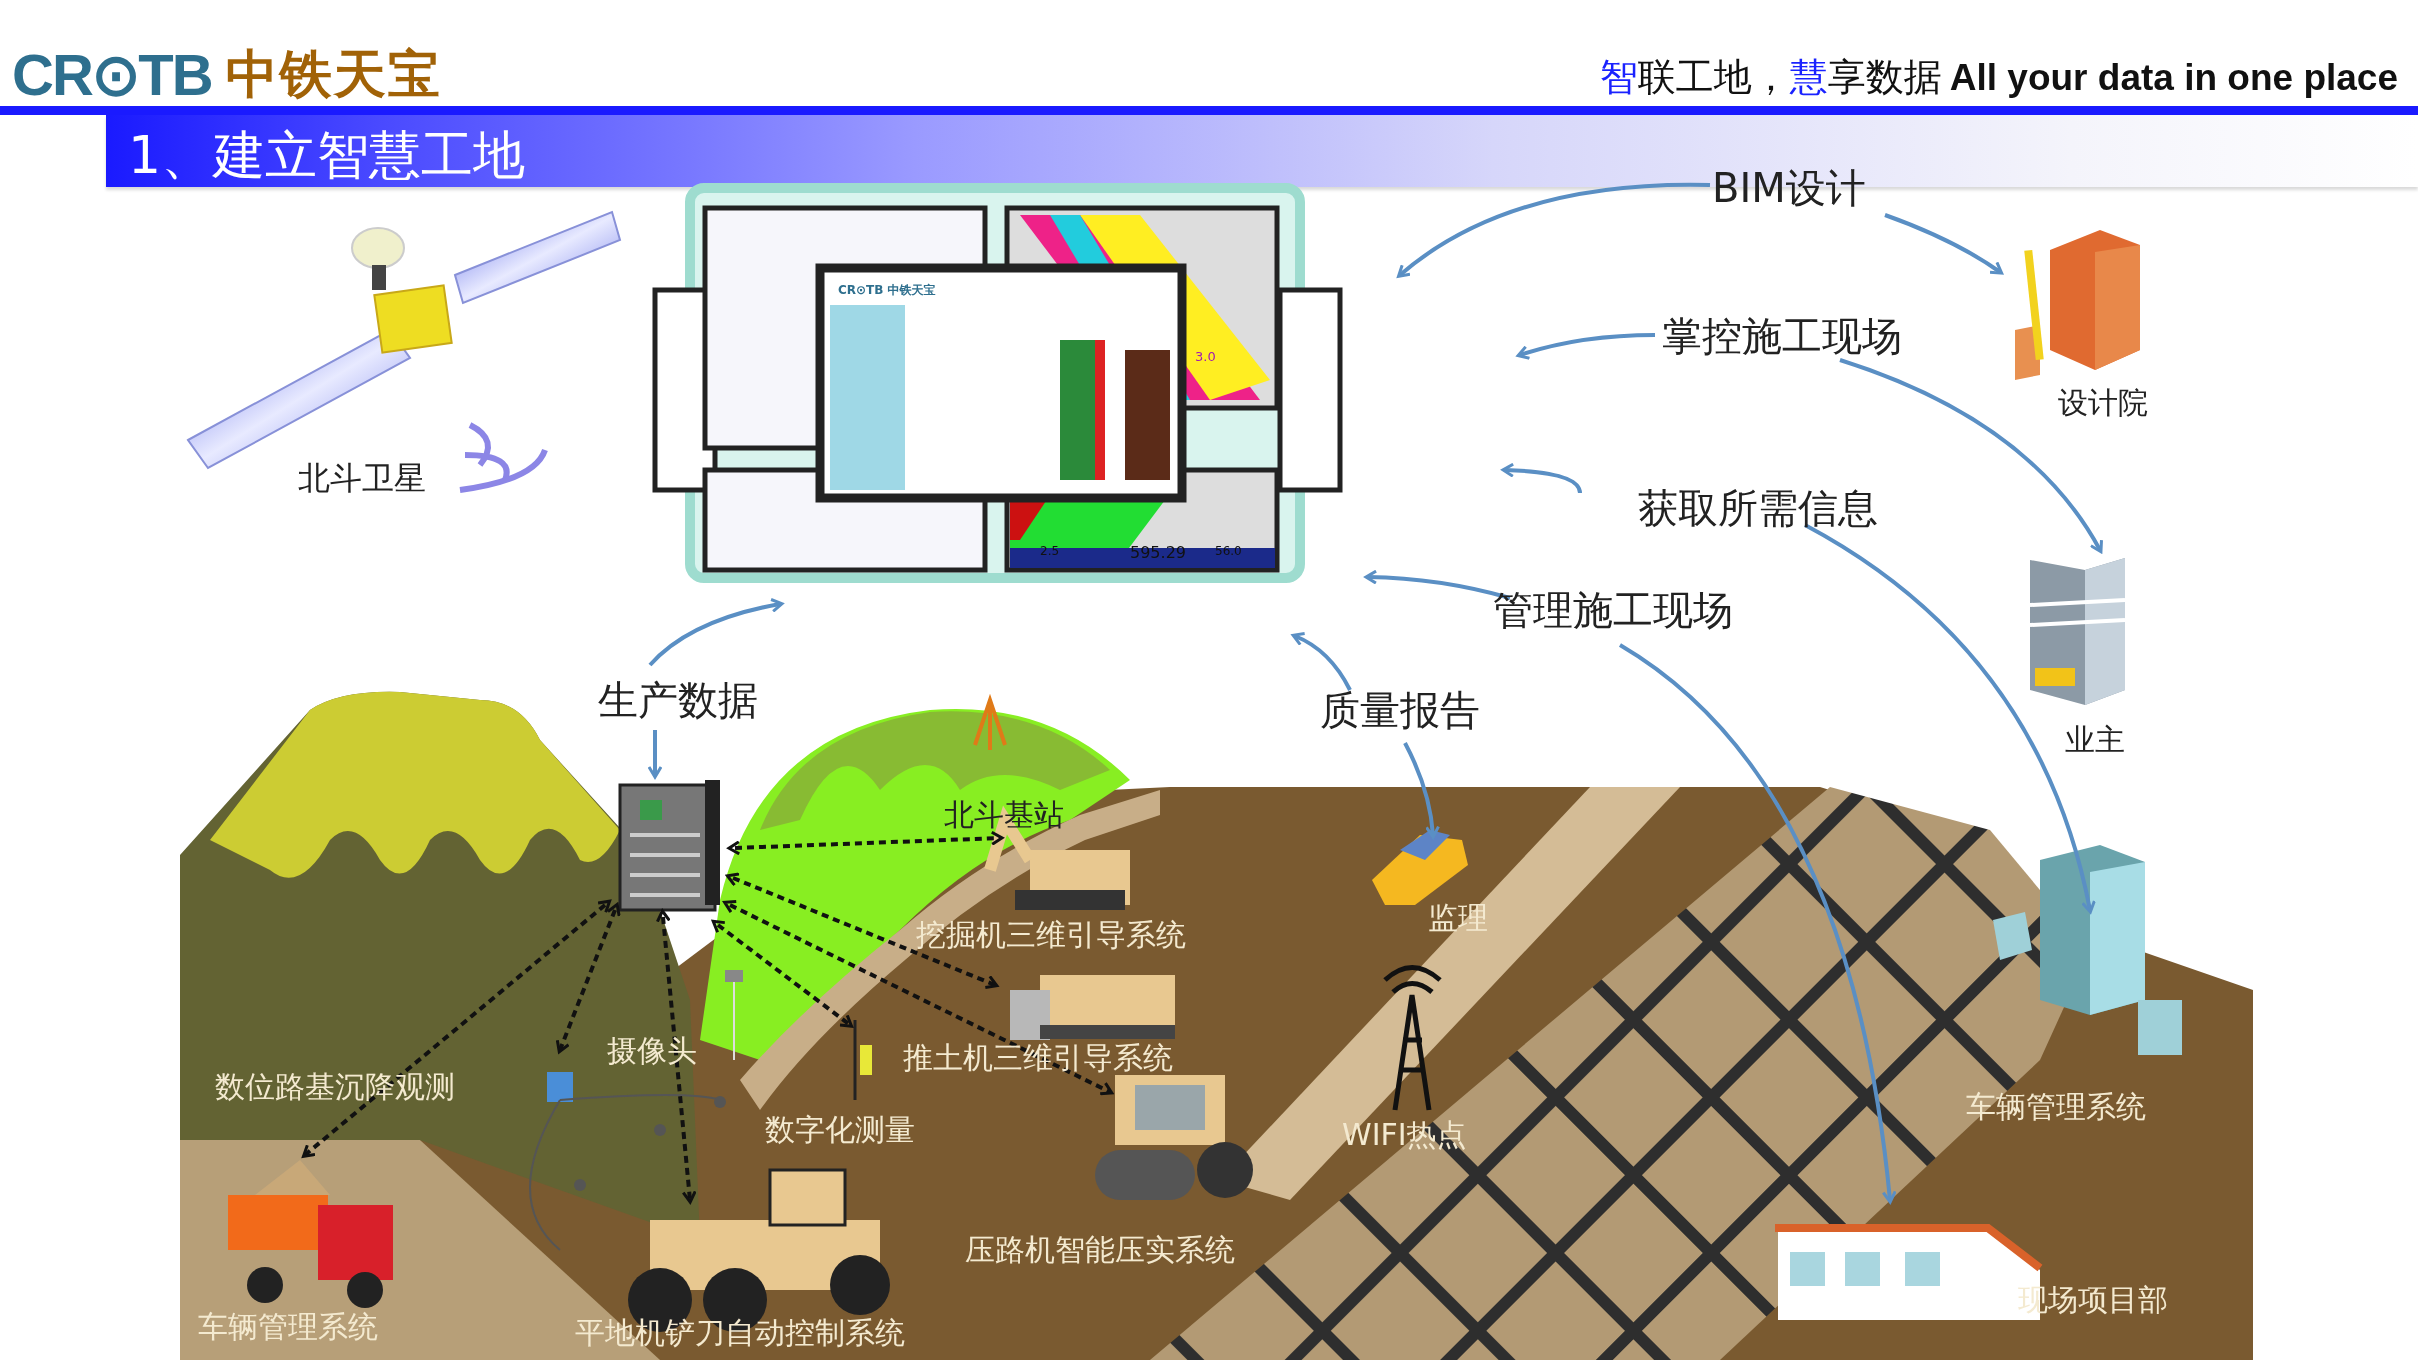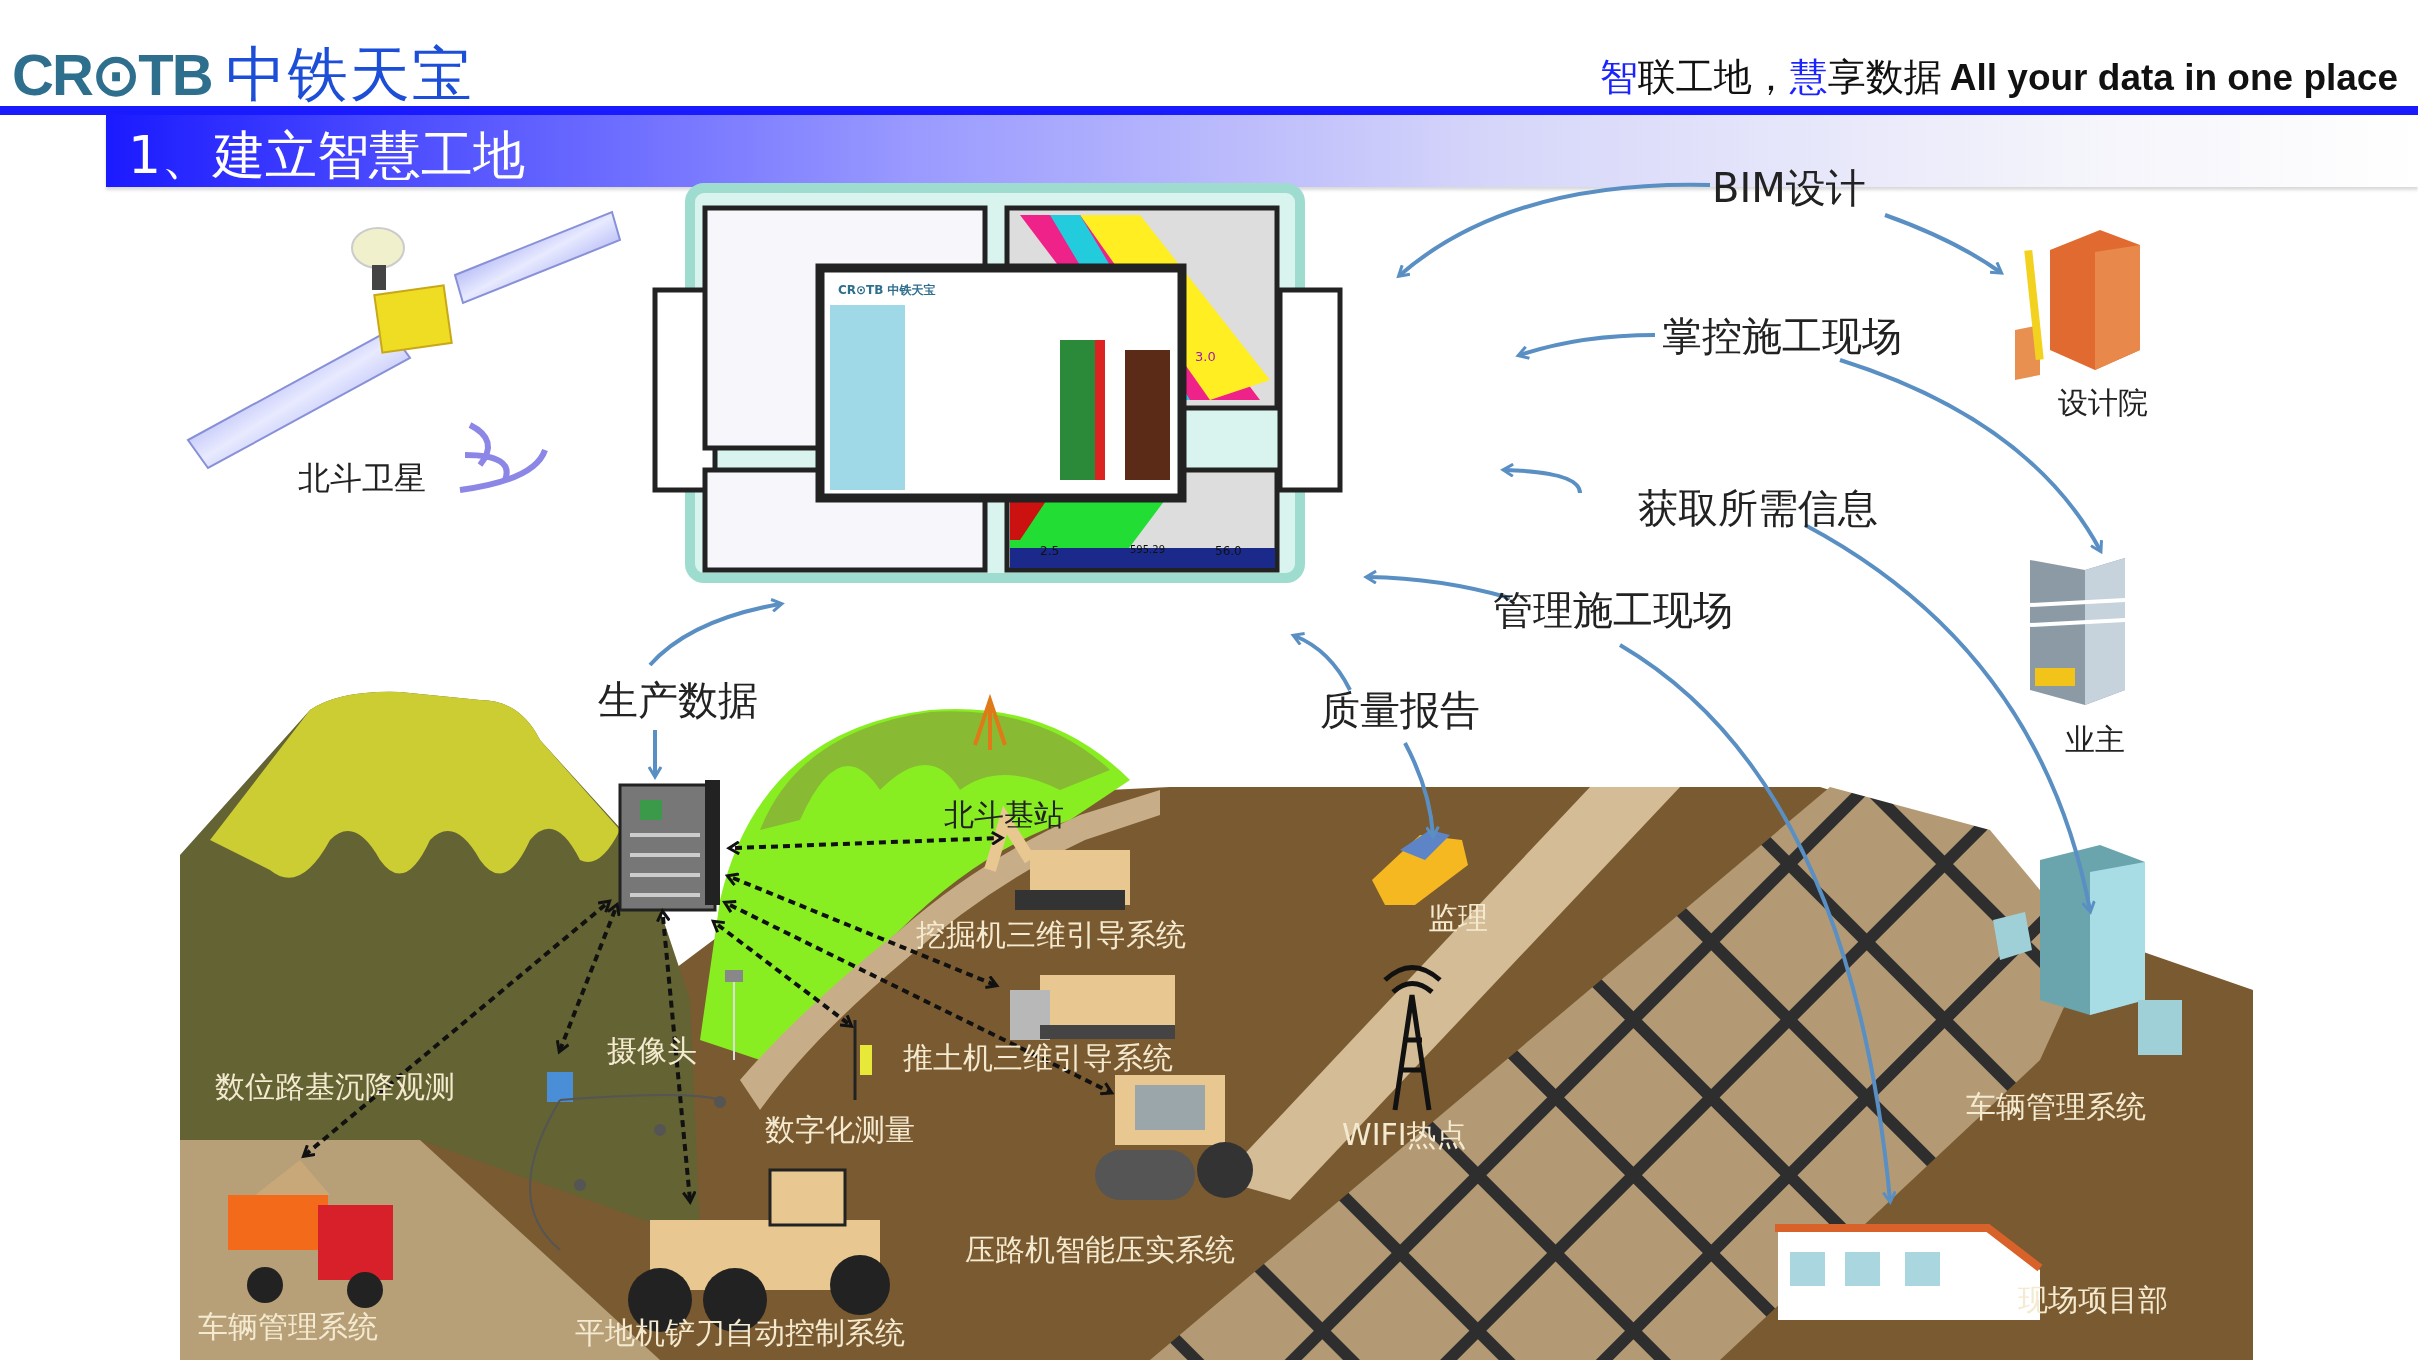--- a/index.html
+++ b/index.html
@@ -2,21 +2,21 @@
 <html><head>
 <meta charset="utf-8">
 <style>
   html, body { margin:0; padding:0; background:#ffffff; }
   body { width:2418px; height:1361px; position:relative; overflow:hidden;
          font-family:"DejaVu Sans","Liberation Sans",sans-serif; }
   .abs { position:absolute;margin-top:40px; }
   
   #logo { left:12px; top:4px; height:62px; display:flex; align-items:center; gap:14px; }
   #logo .brand { font-family:"Liberation Sans",sans-serif; font-weight:bold; font-size:58px; color:#2e6f8e; letter-spacing:-2px; line-height:62px; }
-  #logo .cn { font-family:"DejaVu Sans",sans-serif; font-weight:normal; font-size:60px; color:#1d4ed8; letter-spacing:2px; }
+  #logo .cn { font-family:"DejaVu Sans",sans-serif; font-weight:bold; font-size:52px; color:#a16207; letter-spacing:2px; }
   #slogan { right:20px; top:12px; font-size:38px; color:#111; white-space:nowrap; }
   #slogan .hl { color:#1a22ff; }
   #slogan .en { font-family:"Liberation Sans",sans-serif; font-weight:bold; font-size:37px; margin-left:8px; }
   #topline { left:0; top:66px; width:2418px; height:9px; background:#1a1aff; }
   #titlebar { left:106px; top:75px; width:2312px; height:72px;
               background:linear-gradient(90deg,#1a1aff 0%,#4a4aff 12%,#9a9aff 35%,#d6d6fa 60%,#f4f4fb 85%,#ffffff 100%);
               box-shadow:0 3px 3px rgba(0,0,0,0.15); }
   #titlebar span { position:absolute; left:22px; top:6px; font-size:52px; color:#ffffff; line-height:68px; }
 
   .lbl { position:absolute; white-space:nowrap; line-height:1; }
@@ -262,15 +262,15 @@
 <div class="lbl light sm" style="left:965px;top:1235px;">压路机智能压实系统</div>
 <div class="lbl light sm" style="left:575px;top:1318px;">平地机铲刀自动控制系统</div>
 <div class="lbl light sm" style="left:198px;top:1312px;">车辆管理系统</div>
 <div class="lbl light sm" style="left:215px;top:1072px;">数位路基沉降观测</div>
 <div class="lbl light sm" style="left:607px;top:1036px;">摄像头</div>
 <div class="lbl light sm" style="left:765px;top:1115px;">数字化测量</div>
 <div class="lbl light sm" style="left:1342px;top:1120px;">WIFI热点</div>
 
 <div class="lbl" style="left:1195px;top:350px;font-size:13px;color:#a21caf;">3.0</div>
 <div class="lbl" style="left:1040px;top:545px;font-size:12px;color:#111;">2.5</div>
-<div class="lbl" style="left:1130px;top:545px;font-size:10px;color:#111;">595.29</div>
+<div class="lbl" style="left:1130px;top:545px;font-size:16px;color:#111;">595.29</div>
 <div class="lbl" style="left:1215px;top:545px;font-size:12px;color:#111;">56.0</div>
 <div class="lbl" style="left:838px;top:284px;font-size:12px;color:#2e6f8e;font-weight:bold;">CR⊙TB 中铁天宝</div>
 
 </body></html>

